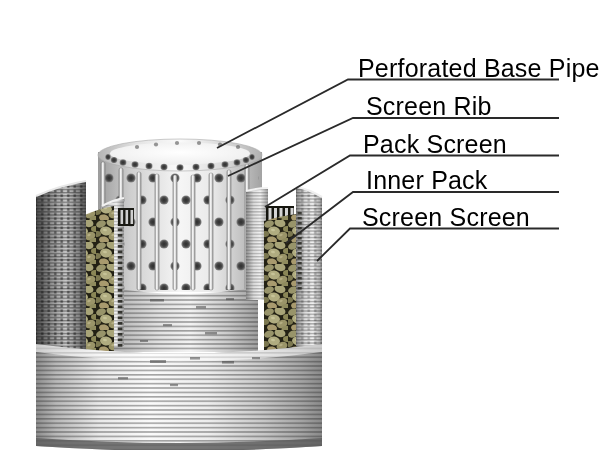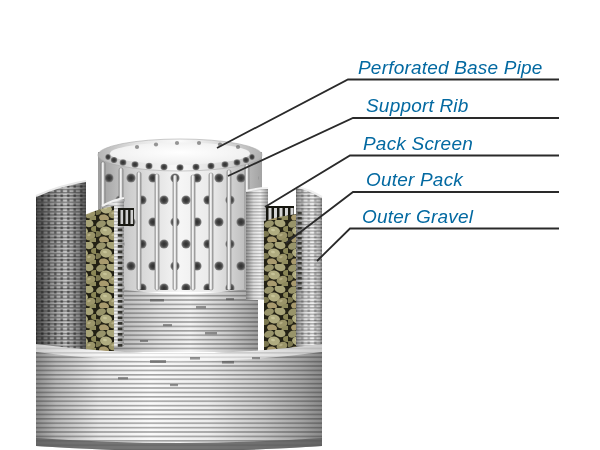--- a/index.html
+++ b/index.html
@@ -2,22 +2,22 @@
 <html><head>
 <meta charset="utf-8">
 <style>
   html,body{margin:0;padding:0;background:#fff;}
   .stage{
     position:relative;width:600px;height:450px;background:#ffffff;
     overflow:hidden;font-family:"Liberation Sans",sans-serif;
   }
   .stage svg{position:absolute;left:0;top:0;}
   .callout-label{
-    position:absolute;font-size:19px;line-height:22px;font-weight:400;
-    color:#0369a1;white-space:nowrap;letter-spacing:0.2px;font-style:italic;
+    position:absolute;font-size:25px;line-height:22px;font-weight:400;
+    color:#000000;white-space:nowrap;letter-spacing:0.2px;
   }
   .lbl-1{left:358px;top:57px;}
   .lbl-2{left:366px;top:95px;}
   .lbl-3{left:363px;top:133px;}
   .lbl-4{left:366px;top:169px;}
   .lbl-5{left:362px;top:206px;}
 </style>
 </head>
 <body>
 
@@ -277,17 +277,17 @@
   <g stroke="#2a2a2a" stroke-width="1.8" fill="none">
     <polyline points="217,148 348,79.5 559,79.5"></polyline>
     <polyline points="228,176 353,118 559,118"></polyline>
     <polyline points="265,207 350,155.5 559,155.5"></polyline>
     <polyline points="286,243 353,192 559,192"></polyline>
     <polyline points="317,261 350,228.5 559,228.5"></polyline>
   </g>
 </svg>
 
   <div class="callout-label lbl-1">Perforated Base Pipe</div>
-  <div class="callout-label lbl-2">Support Rib</div>
+  <div class="callout-label lbl-2">Screen Rib</div>
   <div class="callout-label lbl-3">Pack Screen</div>
-  <div class="callout-label lbl-4">Outer Pack</div>
-  <div class="callout-label lbl-5">Outer Gravel</div>
+  <div class="callout-label lbl-4">Inner Pack</div>
+  <div class="callout-label lbl-5">Screen Screen</div>
 </div>
 
 </body></html>

